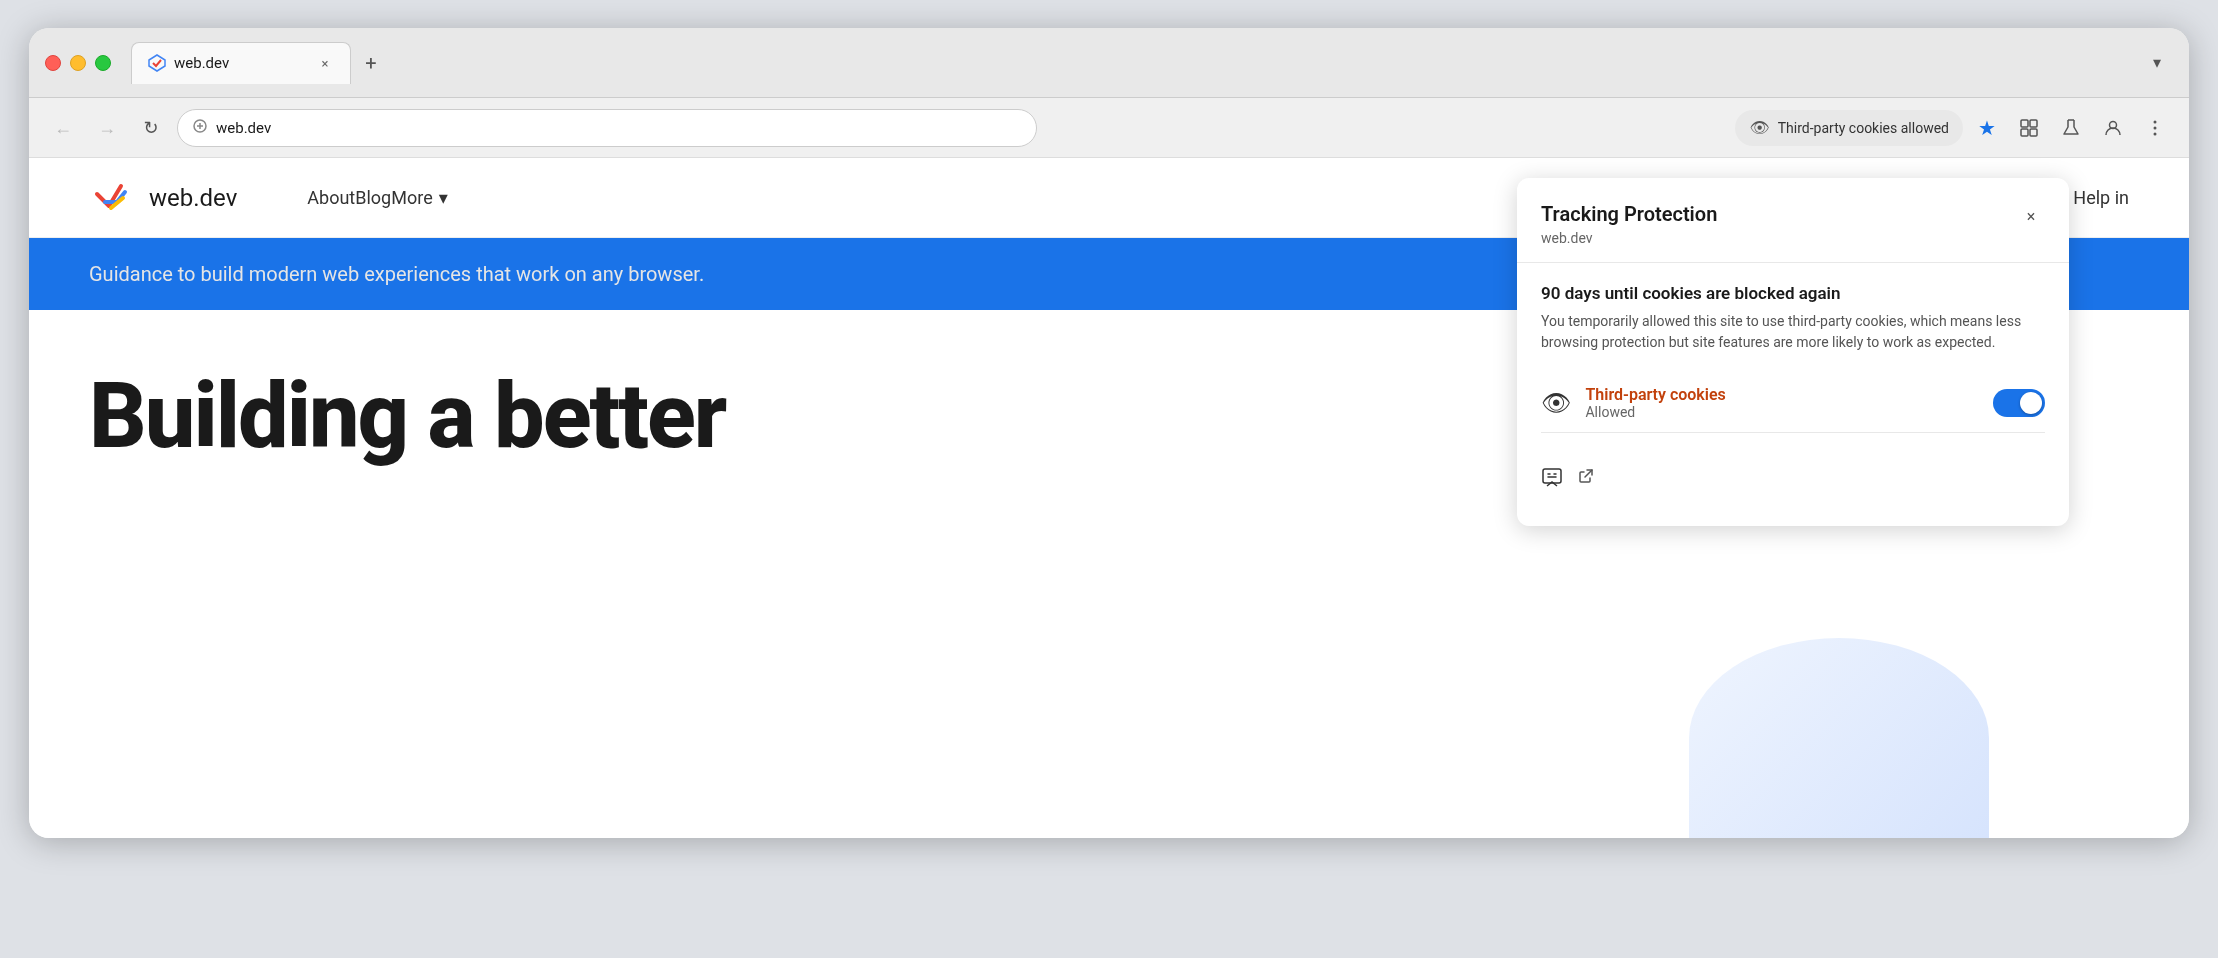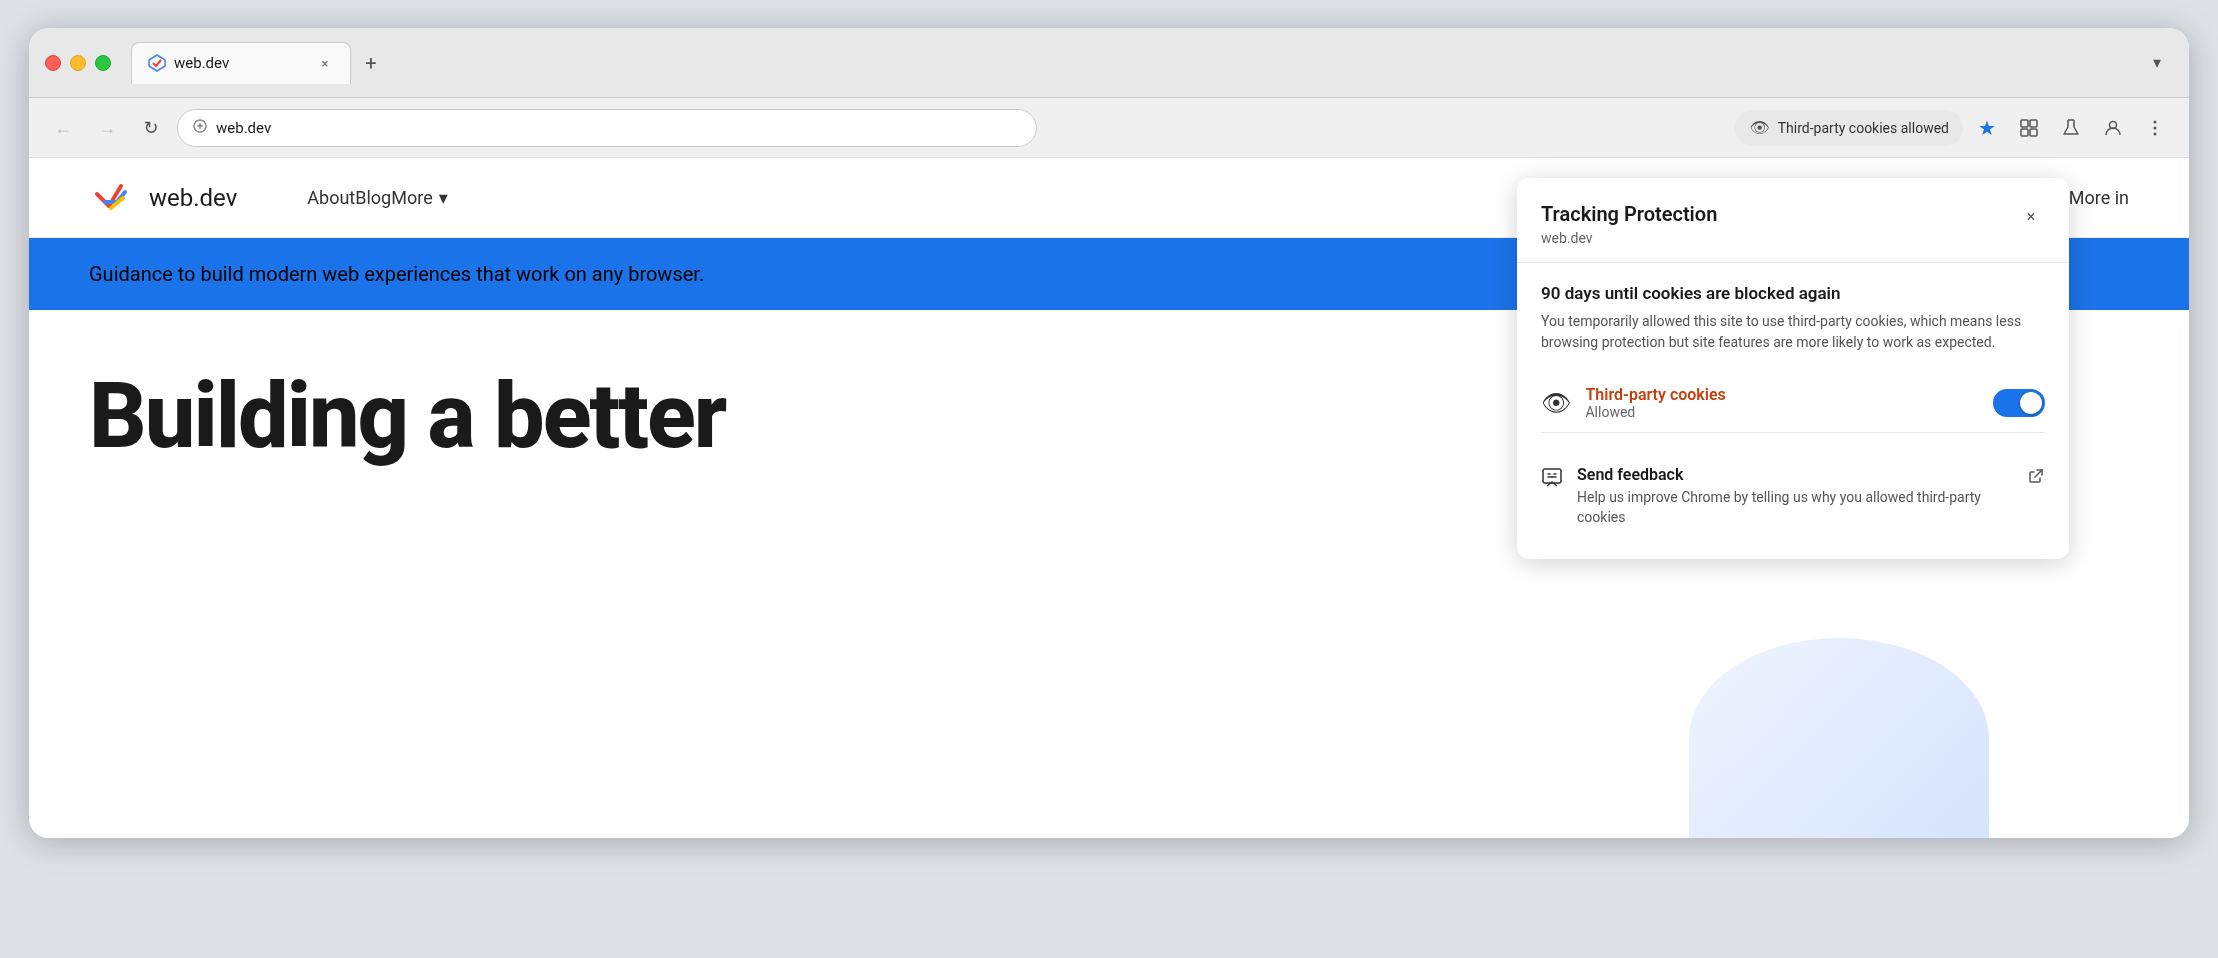--- a/index.html
+++ b/index.html
@@ -292,21 +292,21 @@
     .signin-btn {
       font-size: 18px;
       color: #333;
       cursor: pointer;
     }
 
     
     .hero-banner {
       background: #1a73e8;
       padding: 24px 60px;
-      color: #000000;
+      color: #e5e5e5;
     }
 
     .hero-subtitle {
       font-size: 20px;
       font-weight: 400;
     }
 
     
     .main-content {
       padding: 60px 60px 40px;
@@ -597,21 +597,21 @@
           <span>More</span>
           <span>▾</span>
         </div>
       </nav>
 
       <div class="site-header-right">
         <div class="lang-btn">
           <span>English</span>
           <span>▾</span>
         </div>
-        <div class="signin-btn">More in</div>
+        <div class="signin-btn">Help in</div>
       </div>
     </div>
 
     <div class="hero-banner">
       <p class="hero-subtitle">Guidance to build modern web experiences that work on any browser.</p>
     </div>
 
     <div class="main-content">
       <h1 class="main-heading">
         <span>Building a better</span><br>
@@ -649,24 +649,20 @@
           </div>
 
           <div class="feedback-row">
             <span class="feedback-icon">
               <svg width="22" height="22" viewBox="0 0 22 22" fill="none" xmlns="http://www.w3.org/2000/svg">
                 <rect x="2" y="2" width="18" height="14" rx="2" stroke="#333" stroke-width="1.5"></rect>
                 <path d="M6 19 L11 15 L16 19" stroke="#333" stroke-width="1.5" fill="none"></path>
                 <path d="M7 7h2M7 10h8M13 7h2" stroke="#333" stroke-width="1.5" stroke-linecap="round"></path>
               </svg>
             </span>
-            <div class="feedback-info">
-              <div class="feedback-title">Send feedback</div>
-              <div class="feedback-desc">Help us improve Chrome by telling us why you allowed third-party cookies</div>
-            </div>
             <div class="external-link-icon">
               <svg width="18" height="18" viewBox="0 0 18 18" fill="none" xmlns="http://www.w3.org/2000/svg">
                 <path d="M10 3h5v5" stroke="#555" stroke-width="1.5" stroke-linecap="round" stroke-linejoin="round"></path>
                 <path d="M15 3L8 10" stroke="#555" stroke-width="1.5" stroke-linecap="round"></path>
                 <path d="M7 5H4a1 1 0 00-1 1v8a1 1 0 001 1h8a1 1 0 001-1v-3" stroke="#555" stroke-width="1.5" stroke-linecap="round"></path>
               </svg>
             </div>
           </div>
 
         </div>

